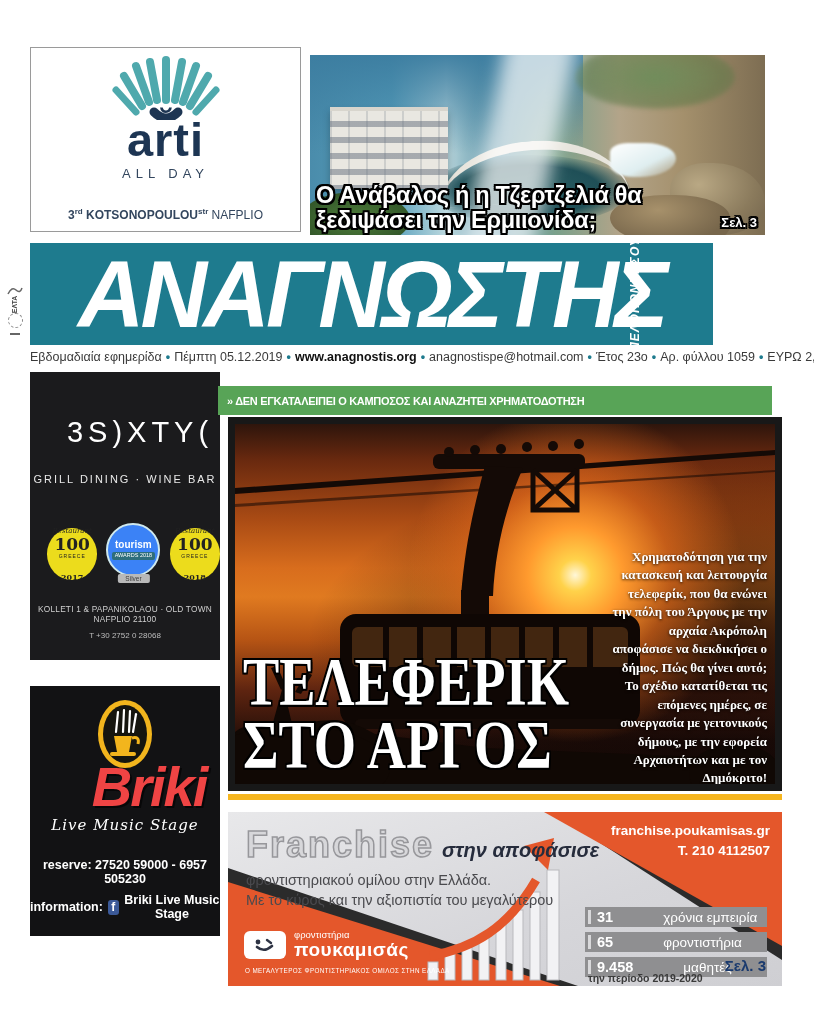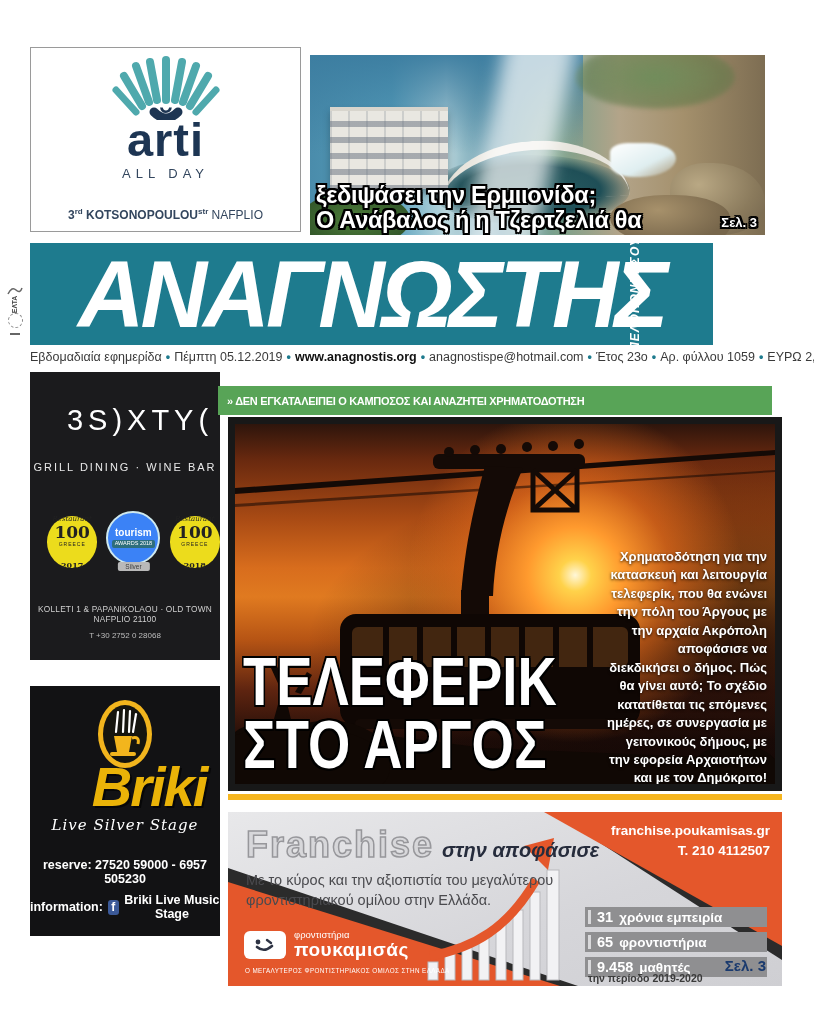--- a/index.html
+++ b/index.html
@@ -57,21 +57,21 @@
   .masthead-title{position:absolute;inset:0;display:flex;align-items:center;justify-content:center;
     font-size:95px;font-weight:700;font-style:italic;color:#fff;letter-spacing:-4px;transform:scaleX(.97);white-space:nowrap;}
   .masthead-vertical{position:absolute;right:78px;top:50%;transform:translate(50%,-50%) rotate(-90deg);
     font-size:12px;font-weight:700;font-style:italic;color:#fff;letter-spacing:1px;white-space:nowrap;}
   .info-line{position:absolute;left:30px;top:350px;width:738px;text-align:center;font-size:12.5px;color:#3a3a3a;white-space:nowrap;}
   .info-line .sep{color:#1e7b8e;font-weight:700;margin:0 4px;}
   .info-line .b{font-weight:700;color:#111;}
 
   
   .sixty-ad{position:absolute;left:30px;top:372px;width:190px;height:288px;background:#1b1b1d;color:#fff;text-align:center;}
-  .sixty-logo{margin-top:32px;font-size:29px;letter-spacing:5px;font-weight:400;color:#fff;padding-left:30px;}
+  .sixty-logo{margin-top:44px;font-size:29px;letter-spacing:5px;font-weight:400;color:#fff;padding-left:30px;}
   .sixty-tagline{margin-top:24px;font-size:11px;letter-spacing:2px;color:#e8e8e8;}
   .sixty-badges{display:flex;justify-content:center;align-items:center;gap:9px;margin-top:38px;padding-left:17px;}
   .badge-yellow{width:52px;height:52px;border-radius:50%;background:#ecdc1c;color:#222;display:flex;flex-direction:column;
     align-items:center;justify-content:center;line-height:1;}
   .badge-script{font-style:italic;font-size:7px;font-family:"DejaVu Serif",serif;}
   .badge-num{font-size:17px;font-weight:700;font-family:"DejaVu Serif",serif;margin:1px 0;}
   .badge-sub{font-size:5px;letter-spacing:1px;}
   .badge-year{font-size:8px;font-weight:700;font-family:"DejaVu Serif",serif;margin-top:14px;}
   .badge-center{position:relative;width:56px;height:62px;}
   .badge-circle{width:54px;height:54px;border-radius:50%;background:#3b82f6;border:2px solid #cfe9ee;box-sizing:border-box;
@@ -79,21 +79,21 @@
   .badge-tourism{font-size:10px;font-weight:700;color:#fff;}
   .badge-awards{font-size:5.5px;color:#15333a;background:#2e6e7c;color:#fff;padding:1px 3px;border-radius:2px;margin-top:2px;}
   .badge-ribbon{position:absolute;left:50%;bottom:2px;transform:translateX(-50%);background:#b9b9b9;color:#3c3c3c;
     font-size:6.5px;padding:1px 8px;border-radius:2px;}
   .sixty-address{position:absolute;bottom:36px;width:100%;font-size:8.3px;color:#cfcfcf;letter-spacing:.2px;}
   .sixty-phone{position:absolute;bottom:20px;width:100%;font-size:8px;color:#bdbdbd;}
 
   
   .kicker{position:absolute;left:218px;top:386px;width:554px;height:29px;background:#58a457;color:#fff;
     font-weight:700;font-size:11px;display:flex;align-items:center;padding-left:9px;box-sizing:border-box;letter-spacing:-.3px;white-space:nowrap;}
-  .tele-frame{position:absolute;left:228px;top:417px;width:554px;height:374px;background:#181818;padding:7px;box-sizing:border-box;}
+  .tele-frame{position:absolute;left:228px;top:417px;width:554px;height:374px;background:#181818;padding:7px;box-sizing:border-box;font-family:Liberation Serif, serif;}
   .tele-photo{position:relative;width:100%;height:100%;overflow:hidden;
     background:radial-gradient(circle at 63% 42%,#fff7d8 0%,#ffd24a 4%,#ff9a2e 12%,rgba(255,120,30,.55) 24%,rgba(0,0,0,0) 42%),
                radial-gradient(ellipse at 88% 62%,rgba(12,5,5,.85),rgba(12,5,5,0) 60%),
                linear-gradient(to bottom,#2e150c 0%,#69290f 10%,#a84a14 26%,#d86d1d 40%,#e07a20 48%,#b65414 60%,#5e2410 74%,#200d08 88%,#120705 100%);}
   .tele-svg{position:absolute;inset:0;width:100%;height:100%;}
   .tele-headline{position:absolute;left:8px;bottom:8px;transform:scaleX(.8);transform-origin:left bottom;
     font-size:68px;line-height:.93;letter-spacing:0;white-space:nowrap;}
   .tele-summary{position:absolute;right:8px;top:124px;width:160px;text-align:right;color:#fff;font-size:13px;
     font-weight:700;line-height:1.42;text-shadow:0 1px 3px rgba(0,0,0,.85);}
   .yellow-rule{position:absolute;left:228px;top:794px;width:554px;height:6px;background:#f6b61f;}
@@ -111,33 +111,33 @@
     clip-path:polygon(0 0,0 100%,100% 100%);}
   .fr-title{position:absolute;left:18px;top:12px;white-space:nowrap;}
   .fr-title-main{font-size:36px;font-weight:700;letter-spacing:2px;color:#d7d7da;-webkit-text-stroke:1.5px #97979b;}
   .fr-title-rest{font-size:20px;font-style:italic;font-weight:700;color:#262c3c;margin-left:8px;}
   .fr-body{position:absolute;left:18px;top:58px;font-size:14.5px;color:#4a4a4e;line-height:1.4;}
   .fr-contact{position:absolute;right:12px;top:9px;text-align:right;color:#fff;font-weight:700;font-size:13.5px;line-height:1.5;}
   .fr-stats{position:absolute;left:357px;top:95px;display:flex;flex-direction:column;gap:5px;}
   .fr-stat{display:flex;align-items:center;background:#8f8f91;color:#fff;width:182px;padding:2px 0 2px 3px;box-sizing:border-box;}
   .fr-stat-bar{width:3px;height:14px;background:#d9d9db;margin-right:6px;}
   .fr-stat-num{font-weight:700;font-size:14.5px;margin-right:6px;}
-  .fr-stat-label{font-weight:700;font-size:13.5px;}
+  .fr-stat-label{font-weight:400;font-size:13.5px;margin-left:44px;}
   .fr-period{position:absolute;left:360px;top:160px;font-size:10.5px;font-weight:700;color:#3a3a3a;}
   .fr-pageref{position:absolute;right:16px;bottom:12px;color:#1a3a6e;font-weight:700;font-size:15px;}
   .pk-logo{position:absolute;left:16px;bottom:26px;display:flex;align-items:center;gap:8px;}
   .pk-box{width:42px;height:28px;background:#fff;border-radius:6px;display:flex;align-items:center;justify-content:center;}
   .pk-small{font-size:9.5px;color:#fff;line-height:1.1;}
   .pk-big{font-size:19px;font-weight:700;color:#fff;letter-spacing:.5px;line-height:1.05;}
   .pk-tagline{position:absolute;left:17px;bottom:12px;font-size:6.3px;color:#fff;letter-spacing:.4px;white-space:nowrap;}
 
   
   .briki-ad{position:absolute;left:30px;top:686px;width:190px;height:250px;background:#121214;color:#fff;text-align:center;overflow:hidden;}
   .briki-badge{margin:12px auto 0;display:block;}
-  .briki-brand{font-size:56px;font-weight:700;font-style:italic;color:#eab308;line-height:.9;margin-top:-8px;letter-spacing:-2px;
+  .briki-brand{font-size:56px;font-weight:700;font-style:italic;color:#ef4444;line-height:.9;margin-top:-8px;letter-spacing:-2px;
     text-shadow:2px 2px 0 rgba(0,0,0,.6);padding-left:48px;}
   .briki-tagline{font-style:italic;font-size:15px;color:#fff;font-family:"DejaVu Serif",serif;margin-top:4px;letter-spacing:1px;}
   .briki-reserve{margin-top:24px;font-weight:700;font-size:12.5px;}
   .briki-info{margin-top:7px;font-weight:700;font-size:12.5px;display:flex;justify-content:center;align-items:center;gap:5px;}
   .fb-icon{width:15px;height:15px;background:#3b5998;color:#fff;border-radius:3px;display:inline-flex;
     align-items:center;justify-content:center;font-size:12px;font-weight:700;}
 </style>
 </head>
 <body>
 
@@ -171,22 +171,22 @@
     <div class="an-trees"></div>
     <div class="an-pool"></div>
     <div class="an-wall"></div>
     <div class="an-rock1"></div>
     <div class="an-rock2"></div>
     <div class="an-fall"></div>
     <div class="an-building"></div>
     <div class="an-bush"></div>
     <div class="an-beam"></div>
     <div class="an-headline outline-text">
+      <div>Ο Ανάβαλος ή η Τζερτζελιά θα</div>
       <div>ξεδιψάσει την Ερμιιονίδα;</div>
-      <div>Ο Ανάβαλος ή η Τζερτζελιά θα</div>
     </div>
     <div class="an-pageref outline-text">Σελ. 3</div>
   </div>
 
   <div class="postal-mark">
     <svg width="16" height="12" viewBox="0 0 16 12">
       <path d="M1 10 Q5 2 9 6 T15 4" stroke="#666" stroke-width="1.5" fill="none"></path>
     </svg>
     <div class="postal-text">ΕΛΤΑ</div>
     <div class="postal-circle"></div>
@@ -293,21 +293,21 @@
         <line x1="22" y1="14" x2="20" y2="34"></line>
         <line x1="28" y1="12" x2="27" y2="34"></line>
         <line x1="34" y1="13" x2="33" y2="34"></line>
         <line x1="40" y1="16" x2="37" y2="34"></line>
       </g>
       <path d="M18,38 h18 l-3,16 h-12 Z" fill="#f2b51d"></path>
       <path d="M36,40 q8,-2 6,6" stroke="#f2b51d" stroke-width="3" fill="none"></path>
       <rect x="14" y="54" width="26" height="4" rx="2" fill="#f2b51d"></rect>
     </svg>
     <div class="briki-brand">Briki</div>
-    <div class="briki-tagline">Live Silver Stage</div>
+    <div class="briki-tagline">Live Music Stage</div>
     <div class="briki-reserve">reserve: 27520 59000 - 6957 505230</div>
     <div class="briki-info">
       <span>information:</span>
       <span class="fb-icon">f</span>
       <span>Briki Live Music Stage</span>
     </div>
   </div>
 
   <div class="franchise">
     <div class="fr-corner-black"></div>
@@ -327,22 +327,22 @@
         <rect x="123" y="34" width="12" height="110"></rect>
       </g>
       <path d="M6,120 C50,112 84,92 112,44" stroke="#e4572b" stroke-width="9" fill="none"></path>
       <path d="M100,10 L130,2 L124,34 Z" fill="#e4572b"></path>
     </svg>
 
     <div class="fr-title">
       <span class="fr-title-main">Franchise</span><span class="fr-title-rest">στην αποφάσισε</span>
     </div>
     <div class="fr-body">
+      <div>φροντιστηριακού ομίλου στην Ελλάδα.</div>
       <div>Με το κύρος και την αξιοπιστία του μεγαλύτερου</div>
-      <div>φροντιστηριακού ομίλου στην Ελλάδα.</div>
     </div>
     <div class="fr-contact">
       <div>franchise.poukamisas.gr</div>
       <div>T. 210 4112507</div>
     </div>
 
     <div class="fr-stats">
       <div class="fr-stat">
         <span class="fr-stat-bar"></span>
         <span class="fr-stat-num">31</span>

